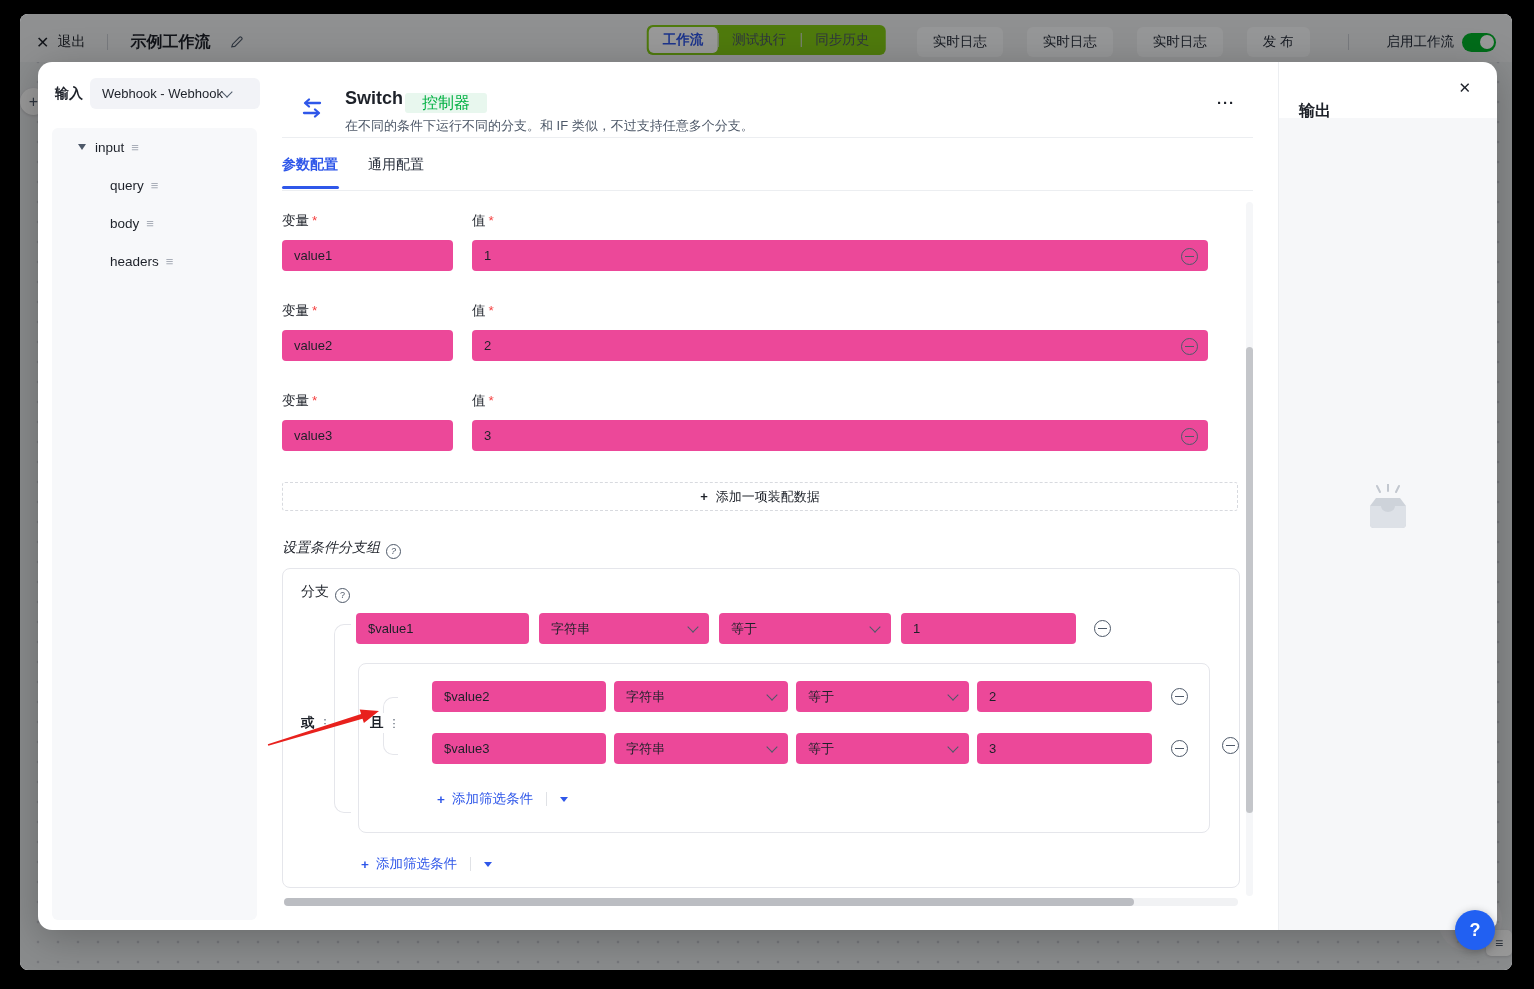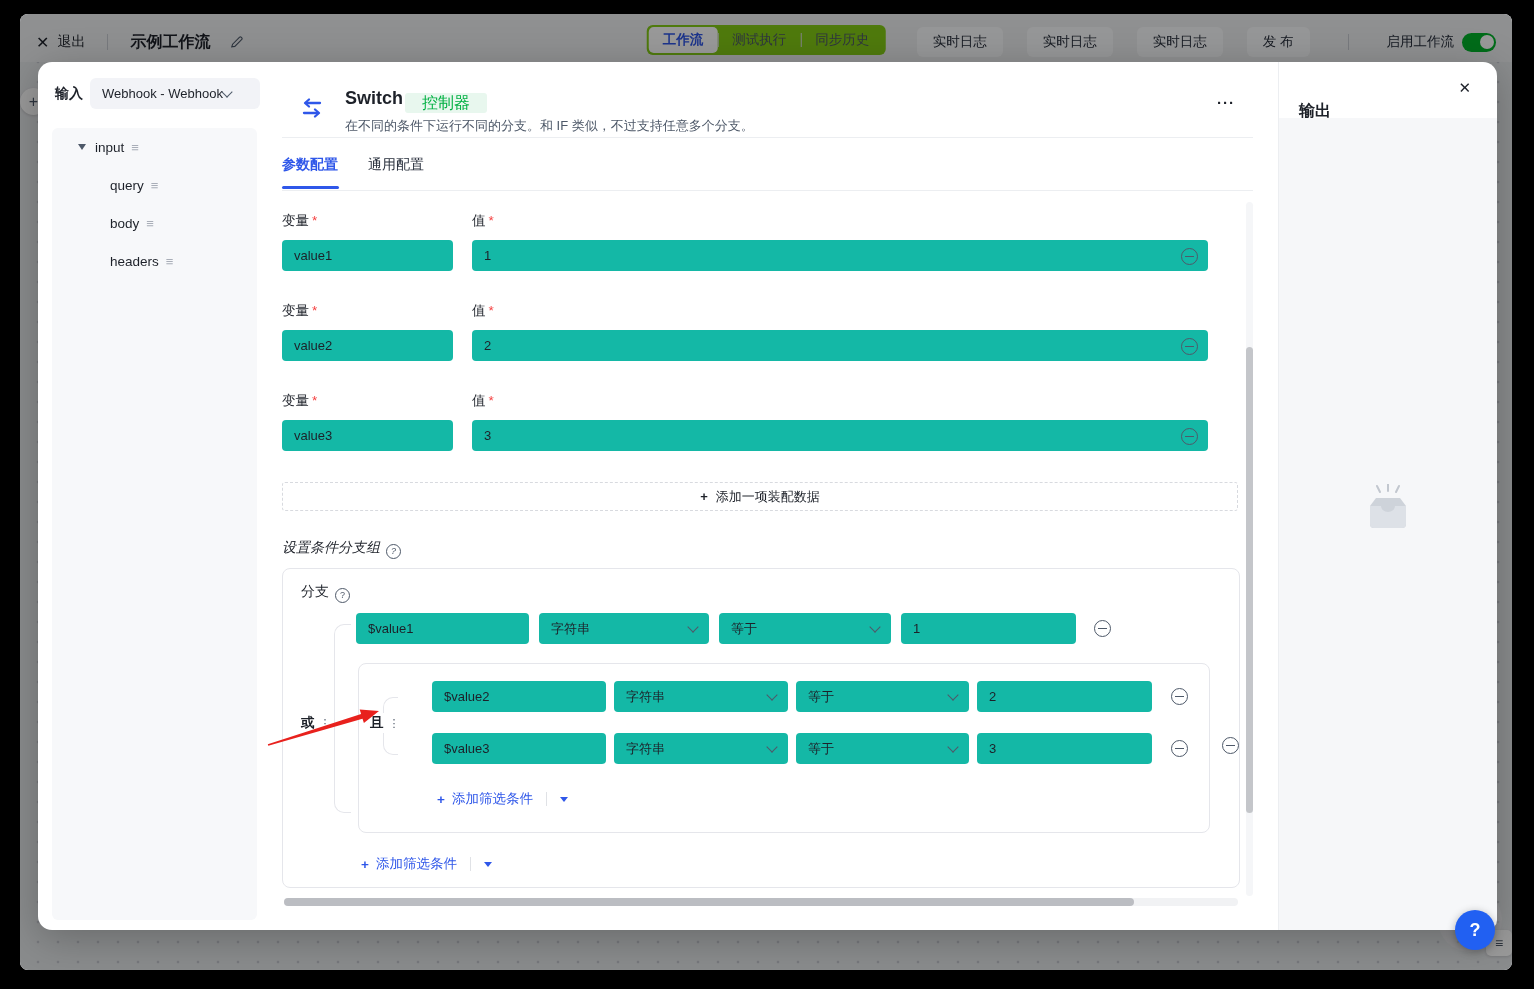--- a/index.html
+++ b/index.html
@@ -54,21 +54,21 @@
     color:#00b042;font-size:16px;border-radius:3px;display:flex;align-items:center;}
   .node-desc{position:absolute;left:83px;top:55px;font-size:13px;color:#4e5969;}
   .more-btn{position:absolute;left:955px;top:32px;font-size:15px;font-weight:700;letter-spacing:1px;color:#1d2129;}
   .hline{position:absolute;background:#eceef1;height:1px;}
   .tab{position:absolute;top:94px;font-size:14px;color:#272e3b;}
   .tab.active{color:#2f57e9;font-weight:600;}
   .tab-underline{position:absolute;left:20px;top:124px;width:57px;height:3px;background:#2f57e9;border-radius:2px;}
   
   .flabel{position:absolute;font-size:13.5px;color:#1d2129;}
   .req{color:#f53f3f;margin-left:3px;}
-  .inp{position:absolute;height:31px;background:#14b8a6;border-radius:4px;display:flex;align-items:center;
+  .inp{position:absolute;height:31px;background:#ec4899;border-radius:4px;display:flex;align-items:center;
     padding:0 12px;box-sizing:border-box;font-size:13px;color:#1d2129;}
   .sel{justify-content:space-between;}
   .chev{width:7px;height:7px;border-right:1.6px solid #4e5969;border-bottom:1.6px solid #4e5969;
     transform:rotate(45deg);margin-top:-4px;flex:none;}
   .minus{position:absolute;width:15px;height:15px;border:1.6px solid #4e5969;border-radius:50%;}
   .minus::after{content:"";position:absolute;left:3px;right:3px;top:50%;height:1.6px;margin-top:-0.8px;background:#4e5969;}
   .dashed-btn{position:absolute;left:20px;top:420px;width:956px;height:29px;border:1px dashed #d8dadf;
     border-radius:3px;display:flex;align-items:center;justify-content:center;gap:8px;font-size:13px;color:#1d2129;box-sizing:border-box;}
   .qmark{display:inline-flex;width:13px;height:13px;border:1.2px solid #4e5969;border-radius:50%;
     align-items:center;justify-content:center;font-size:9px;color:#4e5969;margin-left:6px;vertical-align:-2px;}

